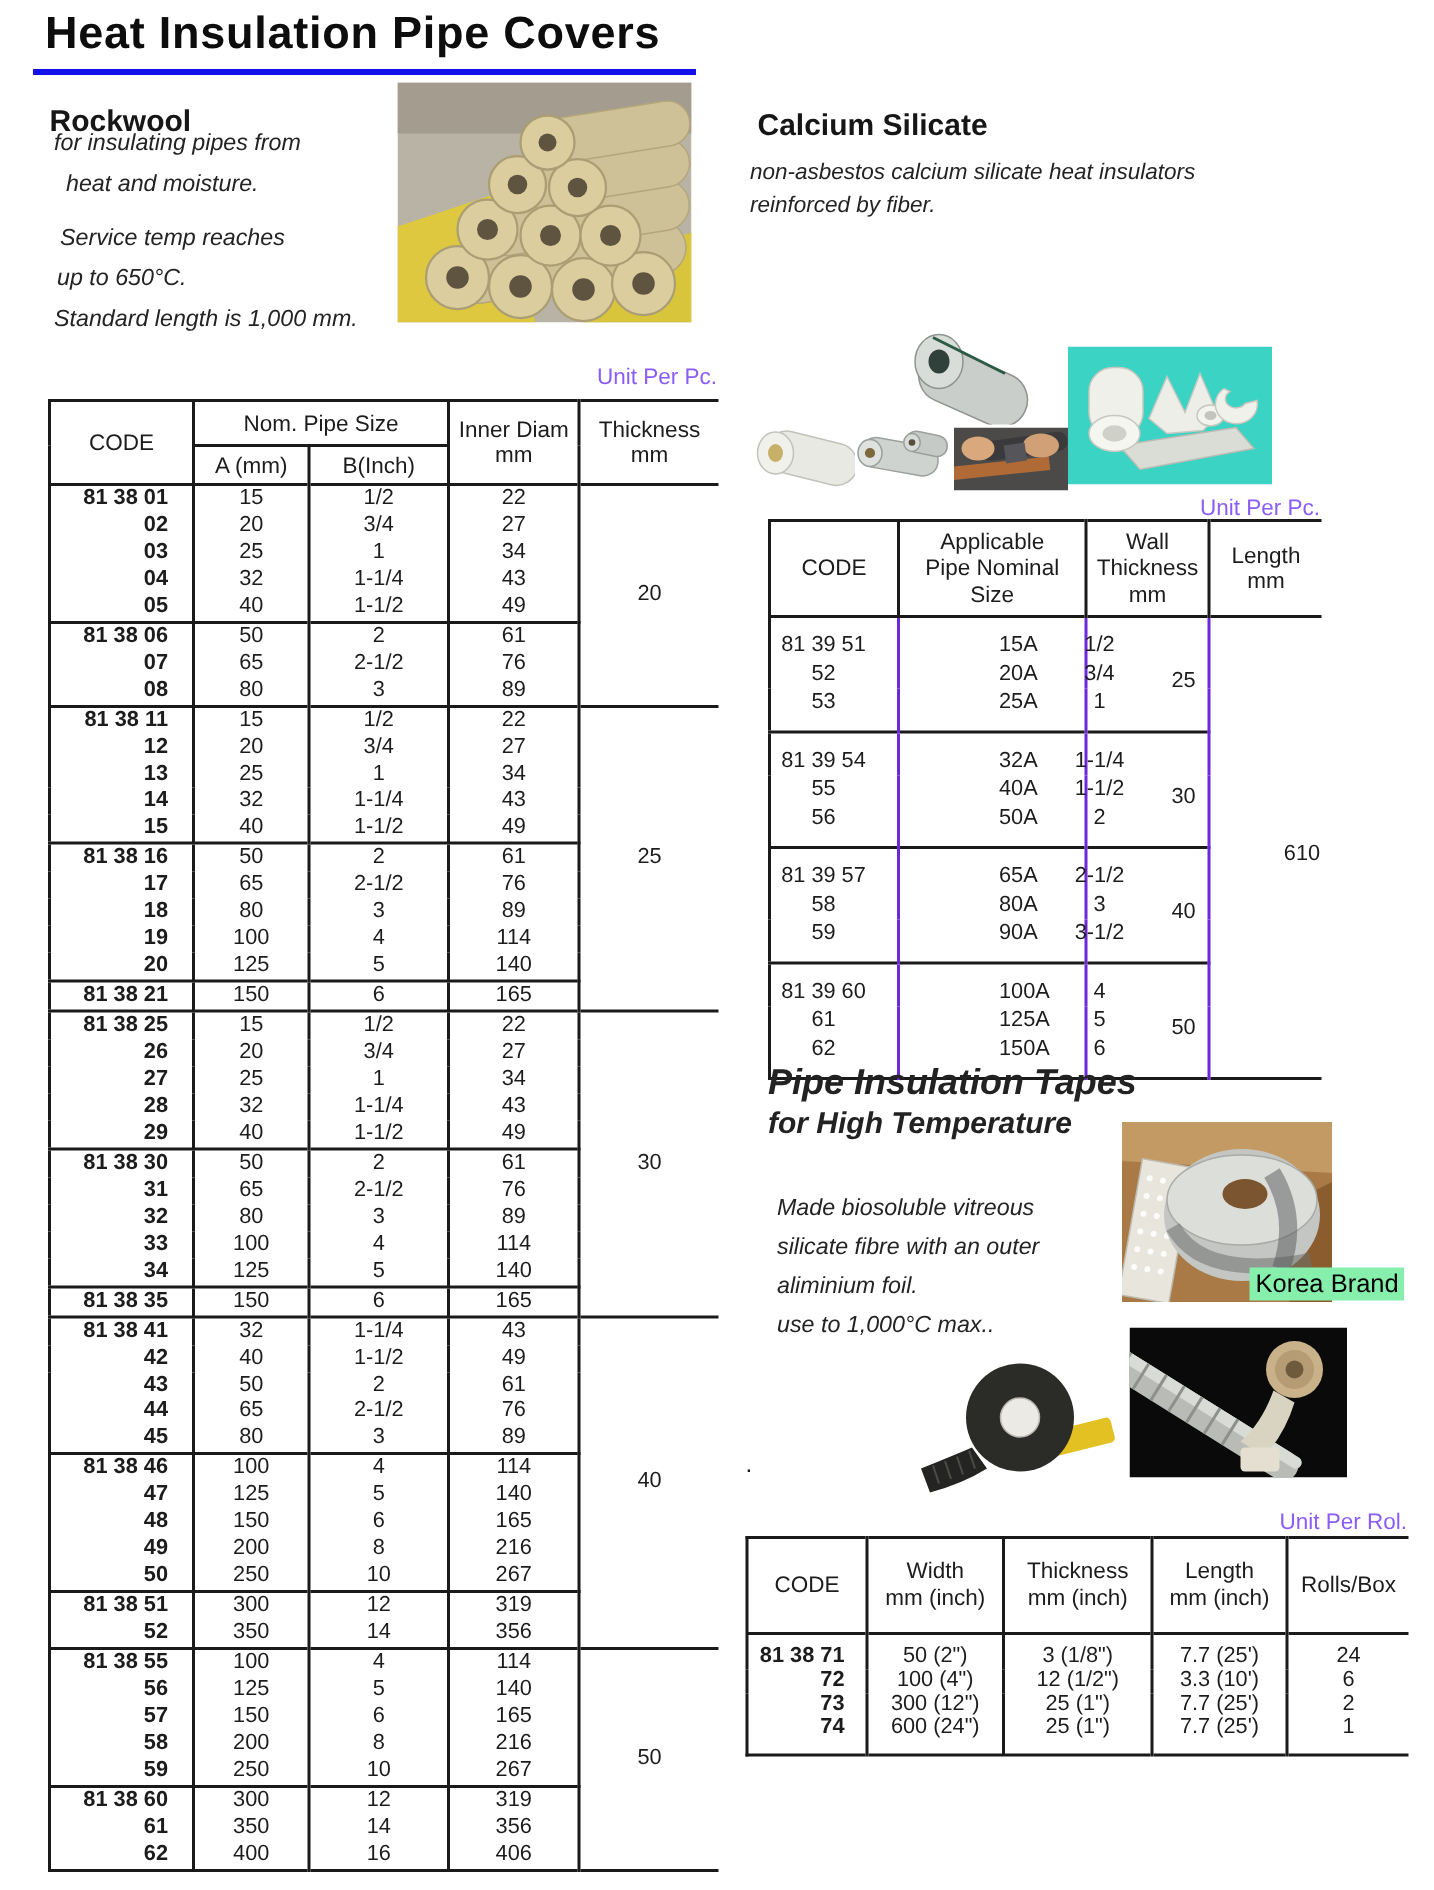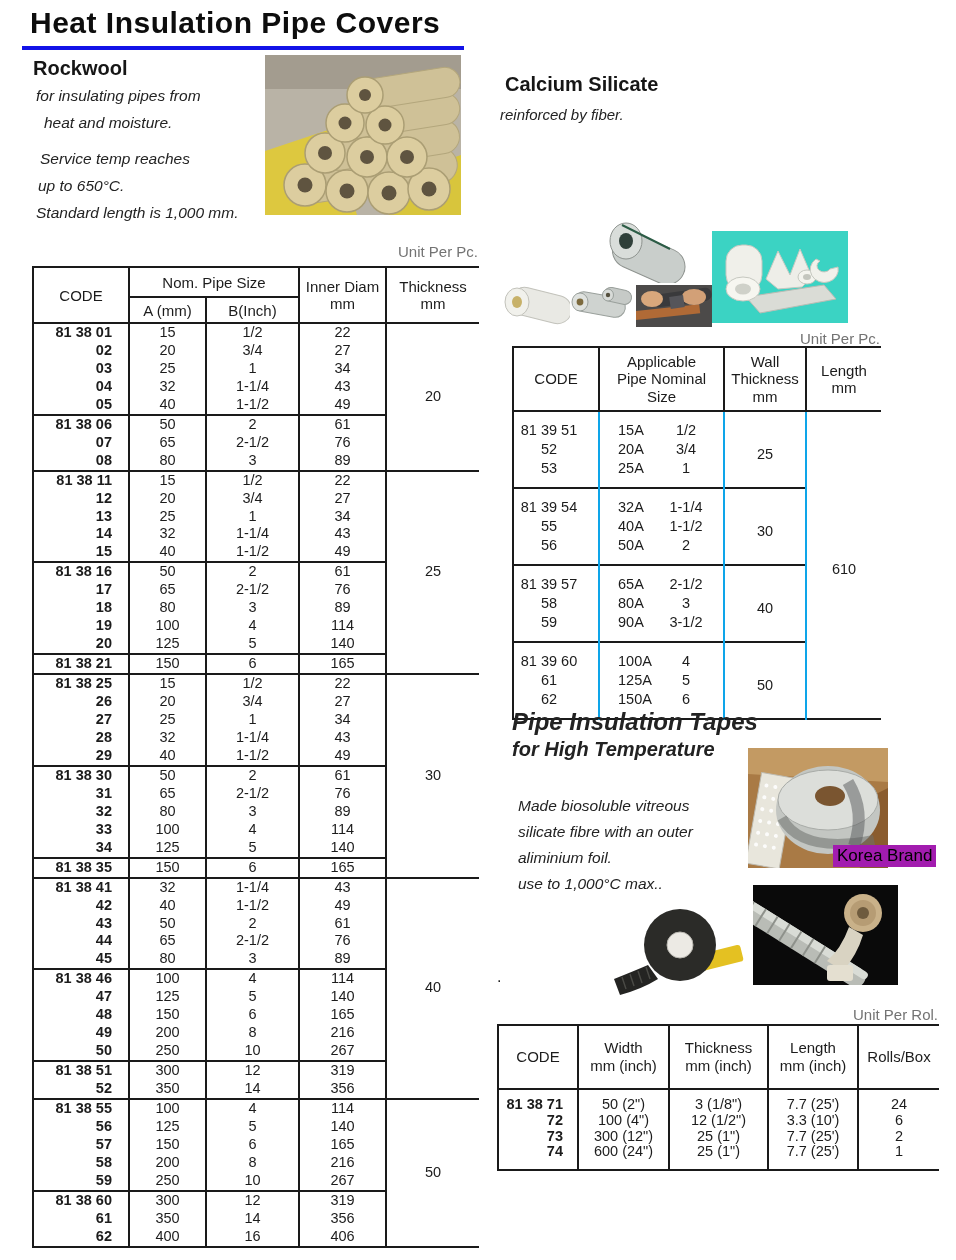--- a/index.html
+++ b/index.html
@@ -18,21 +18,21 @@
   .rw-lines .desc-line{margin-bottom:7px;line-height:20px;}
   .cs-lines{position:absolute;left:500px;top:104px;}
   .cs-lines .desc-line{line-height:21.5px;font-size:15px;}
 
   
   table{border-collapse:collapse;table-layout:fixed;}
   th,td{padding:0;font-weight:400;}
   th{white-space:pre-line;}
 
   
-  .unit-label{position:absolute;font-size:15px;color:#737373;text-align:right;}
+  .unit-label{position:absolute;font-size:15px;color:#8b5cf6;text-align:right;}
 
   
   .rw-table{position:absolute;left:32px;top:266px;width:446px;
             border-top:2px solid #1a1a1a;border-left:2px solid #1a1a1a;border-bottom:2px solid #1a1a1a;}
   .rw-table th{font-size:15px;line-height:17px;text-align:center;vertical-align:middle;}
   .rw-table thead tr:first-child th{height:28px;}
   .rw-table thead tr:last-child th{height:24px;}
   .rw-table .bl{border-left:2px solid #1a1a1a;}
   .rw-table .bb{border-bottom:2px solid #1a1a1a;}
   .rw-table td{font-size:14.5px;line-height:17.95px;height:17.95px;text-align:center;}
@@ -46,58 +46,58 @@
   .cs-table{position:absolute;left:512px;top:346px;width:368px;
             border-top:2px solid #1a1a1a;border-left:2px solid #1a1a1a;border-bottom:2px solid #1a1a1a;}
   .cs-table th{font-size:15px;line-height:17.5px;height:62px;text-align:center;vertical-align:middle;}
   .cs-table .bl{border-left:2px solid #1a1a1a;}
   .cs-table td{font-size:14.5px;line-height:19px;text-align:center;}
   .cs-table td.c-code{padding-right:14px;font-weight:400;}
   .cs-table td.c-size{padding:0;}
   .cs-table .size-wrap{display:flex;padding:0 14px 0 18px;justify-content:space-between;}
   .cs-table .sz-a{min-width:44px;text-align:left;}
   .cs-table .sz-b{min-width:46px;text-align:center;}
-  .cs-table td.c-size,.cs-table td.c-wall,.cs-table td.c-len{border-left:2px solid #0ea5e9;}
+  .cs-table td.c-size,.cs-table td.c-wall,.cs-table td.c-len{border-left:2px solid #6d28d9;padding-left:48px;}
   .cs-table tr.g-first td{border-top:2px solid #1a1a1a;padding-top:9px;}
   .cs-table tr.g-last td{padding-bottom:9px;}
   .cs-table td.c-wall,.cs-table td.c-len{vertical-align:middle;}
 
   
   .tp-table{position:absolute;left:497px;top:1024px;width:441px;
             border-top:2px solid #1a1a1a;border-left:2px solid #1a1a1a;border-bottom:2px solid #1a1a1a;}
   .tp-table th{font-size:15px;line-height:18px;height:62px;text-align:center;vertical-align:middle;}
   .tp-table .bl{border-left:2px solid #1a1a1a;}
   .tp-table tbody tr:first-child td{border-top:2px solid #1a1a1a;padding-top:7px;}
   .tp-table tbody tr:last-child td{padding-bottom:9px;}
   .tp-table td{font-size:14.5px;line-height:15.8px;text-align:center;}
   .tp-table td.tc0{text-align:right;padding-right:14px;font-weight:600;}
   .tp-table td.tc1,.tp-table td.tc2,.tp-table td.tc3,.tp-table td.tc4{border-left:2px solid #1a1a1a;}
 
   
   .tapes-h1{position:absolute;left:512px;top:708px;font-size:24px;font-weight:bold;font-style:italic;color:#222;}
   .tapes-h2{position:absolute;left:512px;top:738px;font-size:20px;font-weight:bold;font-style:italic;color:#222;}
   .tp-lines{position:absolute;left:518px;top:793px;}
   .tp-lines .desc-line{line-height:26px;}
-  .korea-brand{position:absolute;left:833px;top:845px;background:#a21caf;padding:1px 4px;
+  .korea-brand{position:absolute;left:833px;top:845px;background:#86efac;padding:1px 4px;
                font-size:17px;color:#000;}
   .stray-dot{position:absolute;left:497px;top:968px;font-size:16px;}
 
   
   .photo{position:absolute;}
   .photo svg{display:block;}
 </style>
 </head>
 <body>
 
 <div class="page">
 
   <div class="page-title">Heat Insulation Pipe Covers</div>
   <div class="title-underline"></div>
 
-  <div class="sec-heading" style="left:33px;top:57px;">Rockwool</div>
+  <div class="sec-heading" style="left:33px;top:70px;">Rockwool</div>
   <div class="rw-lines">
     <div class="desc-line" style="padding-left:0">for  insulating  pipes from</div>
     <div class="desc-line" style="padding-left:8px">heat and moisture.</div>
     <div class="desc-line" style="padding-left:4px;margin-top:16px">Service temp  reaches</div>
     <div class="desc-line" style="padding-left:2px">up to 650°C.</div>
     <div class="desc-line" style="margin-top:4px">Standard length is 1,000 mm.</div>
   </div>
 
   <div class="photo" style="left:265px;top:55px;">
     <svg width="196" height="160" viewBox="0 0 196 160">
@@ -135,20 +135,21 @@
           <circle cx="80" cy="68" r="6.5"></circle>
             <circle cx="120" cy="70" r="6.5"></circle>
           <circle cx="100" cy="40" r="6"></circle>
         </g>
       </g>
     </svg>
   </div>
 
   <div class="sec-heading" style="left:505px;top:73px;">Calcium Silicate</div>
   <div class="cs-lines">
+    <div class="desc-line">non-asbestos calcium silicate heat  insulators</div>
     <div class="desc-line">reinforced  by  fiber.</div>
   </div>
 
   <div class="photo" style="left:503px;top:266px;">
     <svg width="68" height="64" viewBox="0 0 68 64">
       <rect width="68" height="64" fill="#ffffff"></rect>
       <rect x="8" y="18" width="62" height="28" rx="14" fill="#e9e9e4" stroke="#c2c2bb" transform="rotate(14 8 32)"></rect>
       <ellipse cx="14" cy="36" rx="12" ry="14" fill="#f1f1ec" stroke="#c2c2bb"></ellipse>
       <ellipse cx="14" cy="36" rx="5" ry="6" fill="#c7b169"></ellipse>
     </svg>

